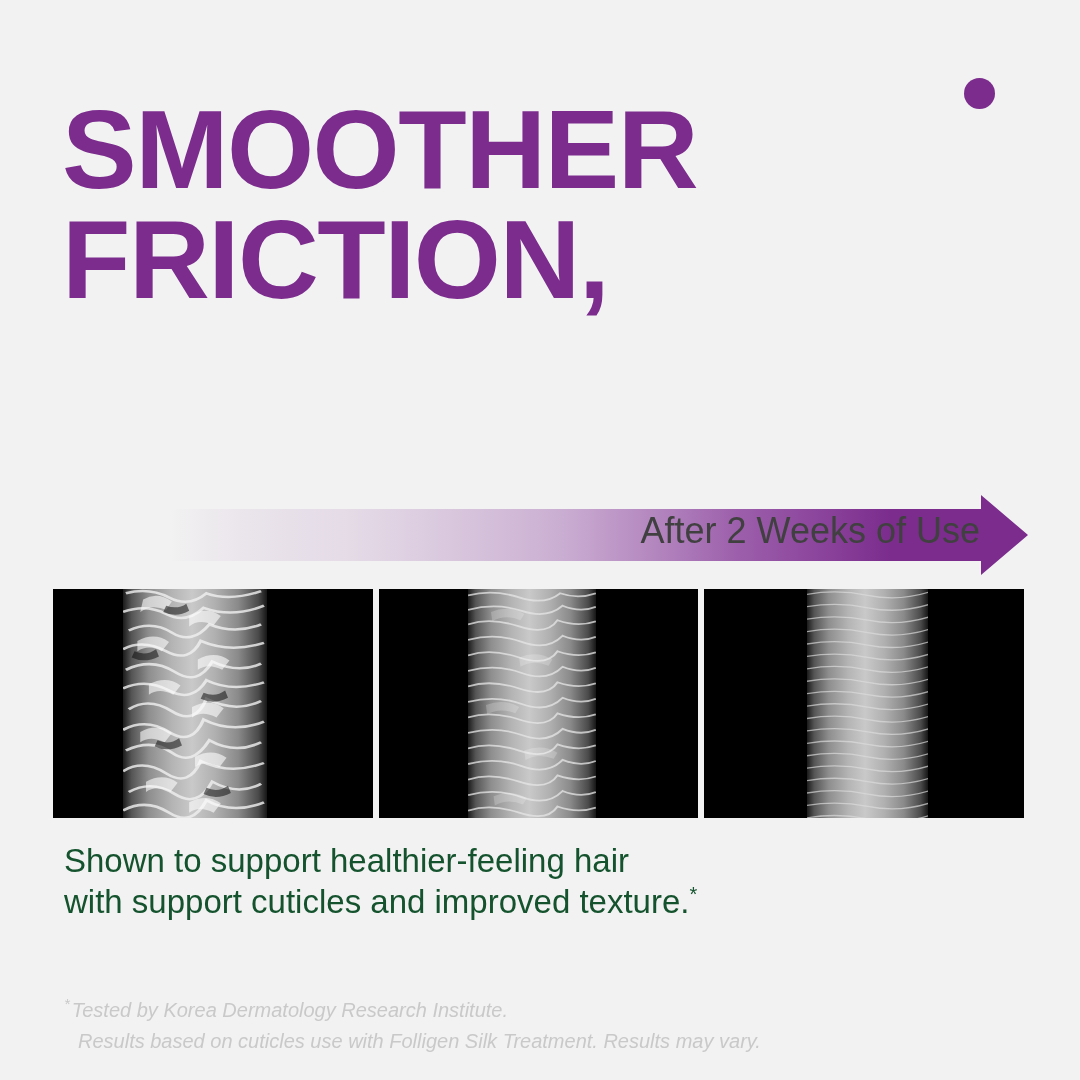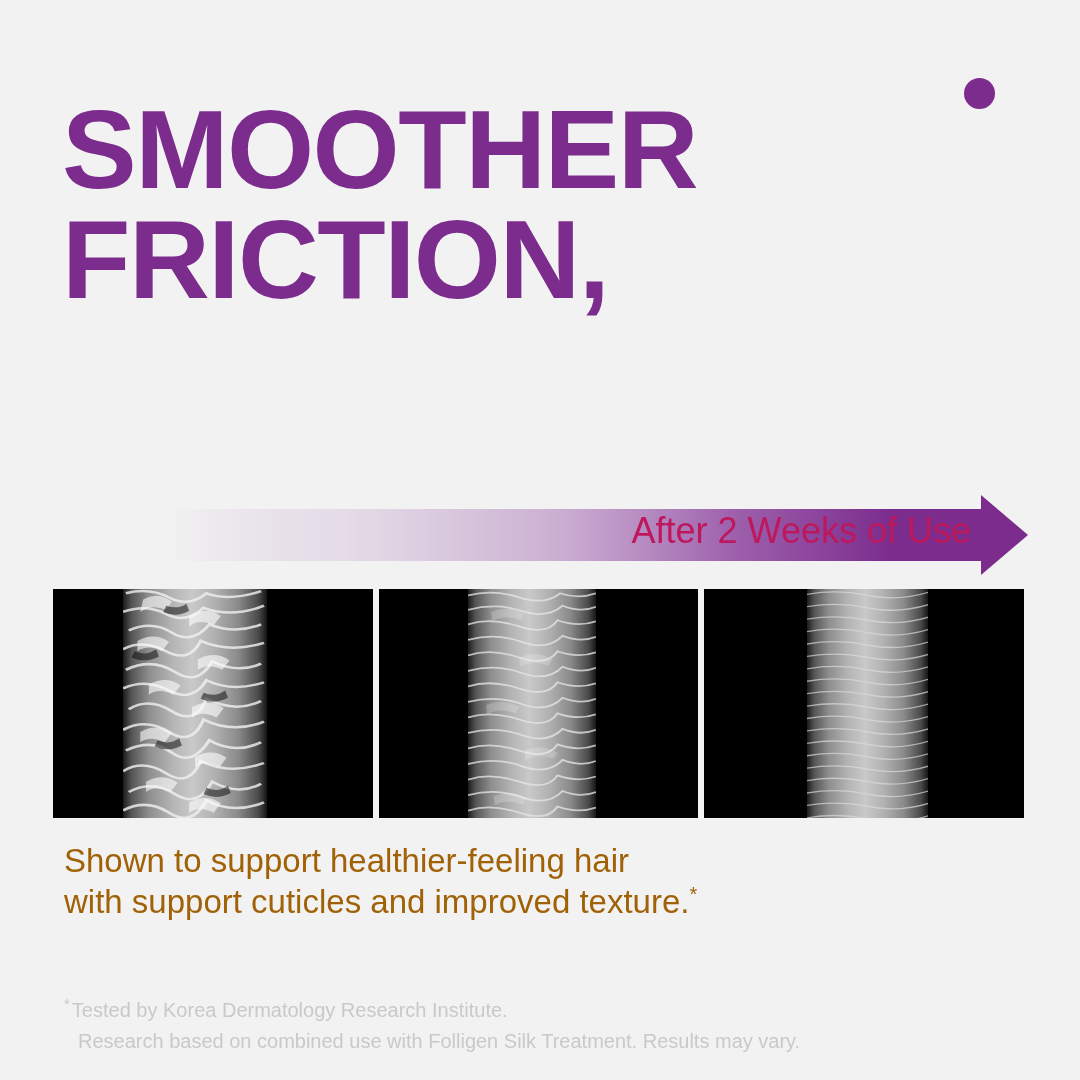--- a/index.html
+++ b/index.html
@@ -40,22 +40,22 @@
 
   
   .arrow-wrap {
     position:absolute;
     left:53px; top:495px;
     width:975px; height:80px;
   }
   .arrow-wrap svg { display:block; width:975px; height:80px; }
   .arrow-label {
     position:absolute;
-    right:57px; top:14px;
-    color:#be185d;
+    right:48px; top:14px;
+    color:#404040;
     font-size:36px;
     line-height:44px;
     font-weight:400;
     letter-spacing:0px;
     white-space:nowrap;
   }
 
   
   .panels {
     position:absolute;
@@ -88,40 +88,41 @@
         #c9c9c9 48%, #b0b0b0 64%, #8a8a8a 80%, #4a4a4a 94%, #161616 100%);
   }
   .strand .scales { position:absolute; inset:0; opacity:.95; }
   .strand .scales svg { width:100%; height:100%; display:block; }
 
   
   .body-copy {
     position:absolute;
     left:64px; top:840px;
     width:860px;
-    color:#a16207;
+    color:#14532d;
     font-size:33px;
     line-height:41px;
     font-weight:400;
   }
   .body-copy .sup {
     font-size:20px;
     vertical-align:super;
     line-height:0;
   }
 
   
   .footnote {
     position:absolute;
     left:64px; top:995px;
     width:900px;
     color:#c9c9c9;
     font-size:20px;
     line-height:31px;
     font-weight:400;
+    font-style:italic;
   }
   .footnote .star {
     font-size:15px;
     vertical-align:super;
     line-height:0;
     margin-right:2px;
   }
   .footnote .indent { padding-left:14px; display:block; }
 </style>
 </head>
@@ -264,14 +265,14 @@
 
 </div>
 
 <div class="body-copy">
   <span>Shown to support healthier-feeling hair</span><br>
   <span>with support cuticles and improved texture.</span><span class="sup">*</span>
 </div>
 
 <div class="footnote">
   <span class="star">*</span><span>Tested by Korea Dermatology Research Institute.</span>
-  <span class="indent">Research based on combined use with Folligen Silk Treatment. Results may vary.</span>
+  <span class="indent">Results based on cuticles use with Folligen Silk Treatment. Results may vary.</span>
 </div>
 
 </body></html>

